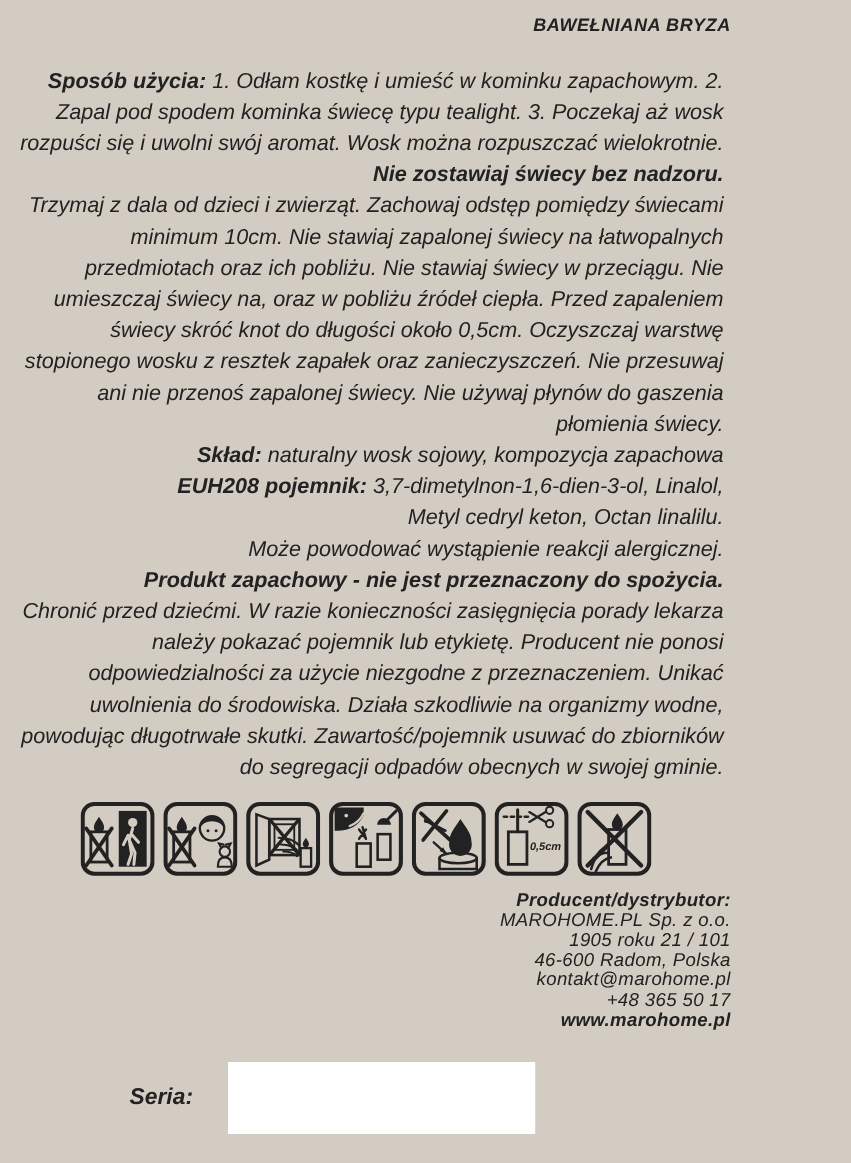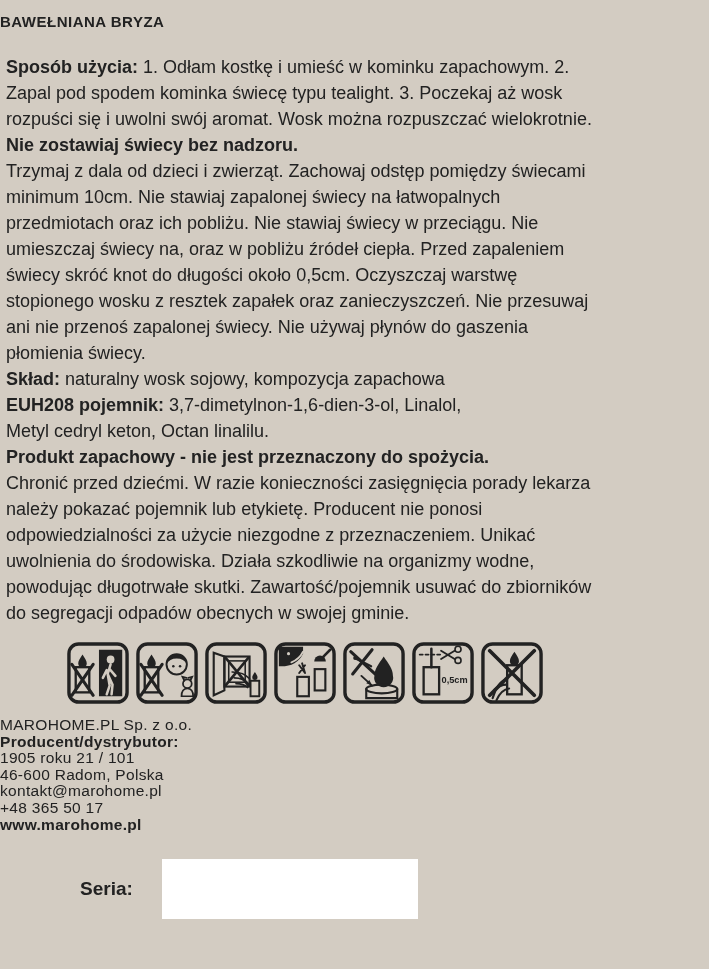--- a/index.html
+++ b/index.html
@@ -11,22 +11,23 @@
   html,body{margin:0;padding:0;}
   body{
     width:709px;height:969px;
     background:var(--background);
     color:var(--text);
     font-family:"Liberation Sans", sans-serif;
     overflow:hidden;
   }
   .label-sheet{
     width:609px;height:969px;
-    text-align:left;
+    text-align:right;
     overflow:hidden;
+    font-style:italic;
   }
   .product-title{
     padding-top:13px;
     font-size:15px;
     font-weight:bold;
     letter-spacing:.5px;
   }
   .text-block{
     font-size:18px;
     line-height:26px;
@@ -58,21 +59,21 @@
     font-size:15.5px;
     line-height:16.6px;
     letter-spacing:.3px;
   }
   .producer-block .b{font-weight:bold;}
   .seria-row{
     margin-top:26px;
     display:flex;
     align-items:center;
     justify-content:flex-start;
-    padding-left:80px;
+    padding-left:108px;
   }
   .seria-label{
     font-size:19px;
     font-weight:bold;
   }
   .seria-box{
     margin-left:29px;
     width:256px;
     height:60px;
     background:var(--box);
@@ -87,20 +88,21 @@
 
   <div class="text-block usage-block">
       <div><span class="b">Sposób użycia:</span><span> 1. Odłam kostkę i umieść w kominku zapachowym. 2. Zapal pod spodem kominka świecę typu tealight. 3. Poczekaj aż wosk rozpuści się i uwolni swój aromat. Wosk można rozpuszczać wielokrotnie. </span><span class="b">Nie zostawiaj świecy bez nadzoru.</span></div>
       <div><span>Trzymaj z dala od dzieci i zwierząt. Zachowaj odstęp pomiędzy świecami minimum 10cm. Nie stawiaj zapalonej świecy na łatwopalnych przedmiotach oraz ich pobliżu. Nie stawiaj świecy w przeciągu. Nie umieszczaj świecy na, oraz w pobliżu źródeł ciepła. Przed zapaleniem świecy skróć knot do długości około 0,5cm. Oczyszczaj warstwę stopionego wosku z resztek zapałek oraz zanieczyszczeń. Nie przesuwaj ani nie przenoś zapalonej świecy. Nie używaj płynów do gaszenia płomienia świecy.</span></div>
     </div>
 
   <div class="text-block ingredients-block">
       <div><span class="b">Skład:</span><span> naturalny wosk sojowy, kompozycja zapachowa</span></div>
       <div><span class="b">EUH208 pojemnik:</span><span> 3,7-dimetylnon-1,6-dien-3-ol, Linalol,</span></div>
       <div><span>Metyl cedryl keton, Octan linalilu.</span></div>
+      <div><span>Może powodować wystąpienie reakcji alergicznej.</span></div>
     </div>
 
   <div class="text-block warning-block">
       <div><span class="b">Produkt zapachowy - nie jest przeznaczony do spożycia.</span></div>
       <div><span>Chronić przed dziećmi. W razie konieczności zasięgnięcia porady lekarza należy pokazać pojemnik lub etykietę. Producent nie ponosi odpowiedzialności za użycie niezgodne z przeznaczeniem. Unikać uwolnienia do środowiska. Działa szkodliwie na organizmy wodne, powodując długotrwałe skutki. Zawartość/pojemnik usuwać do zbiorników do segregacji odpadów obecnych w swojej gminie.</span></div>
     </div>
 
   <div class="pictogram-row">
 
     <svg class="picto" viewBox="0 0 64 64">
@@ -177,22 +179,22 @@
       <rect class="ln" x="2" y="2" width="60" height="60" rx="10" stroke-width="3.5"></rect>
       <rect class="ln" x="27" y="24" width="15" height="30" stroke-width="2.4"></rect>
       <path class="fl" d="M34.5,10 C37.3,14.2 39.2,16.8 39.2,19.8 A4.7,4.7 0 1 1 29.8,19.8 C29.8,16.8 31.7,14.2 34.5,10 Z"></path>
       <path class="ln" d="M12,58 Q17,41 27,38 M16,60 Q21,49 29,48 M14,49 Q20,44 26,44" stroke-width="2.2"></path>
       <path class="ln" d="M9,9 L55,55 M55,9 L9,55" stroke-width="3.8"></path>
     </svg>
 
   </div>
 
   <div class="producer-block">
+      <div><span class="b">Producent/dystrybutor:</span></div>
       <div><span>MAROHOME.PL Sp. z o.o.</span></div>
-      <div><span class="b">Producent/dystrybutor:</span></div>
       <div><span>1905 roku 21 / 101</span></div>
       <div><span>46-600 Radom, Polska</span></div>
       <div><span>kontakt@marohome.pl</span></div>
       <div><span>+48 365 50 17</span></div>
       <div><span class="b">www.marohome.pl</span></div>
     </div>
 
   <div class="seria-row">
     <span class="seria-label">Seria:</span>
     <span class="seria-box"></span>

